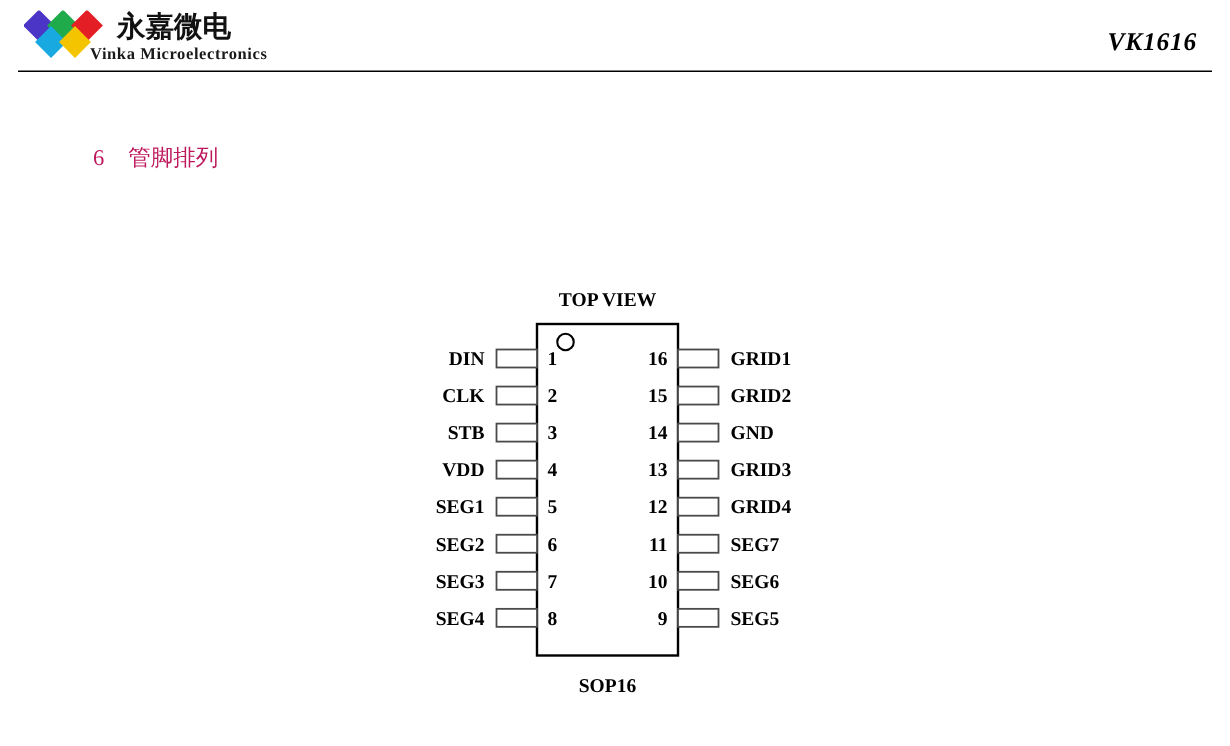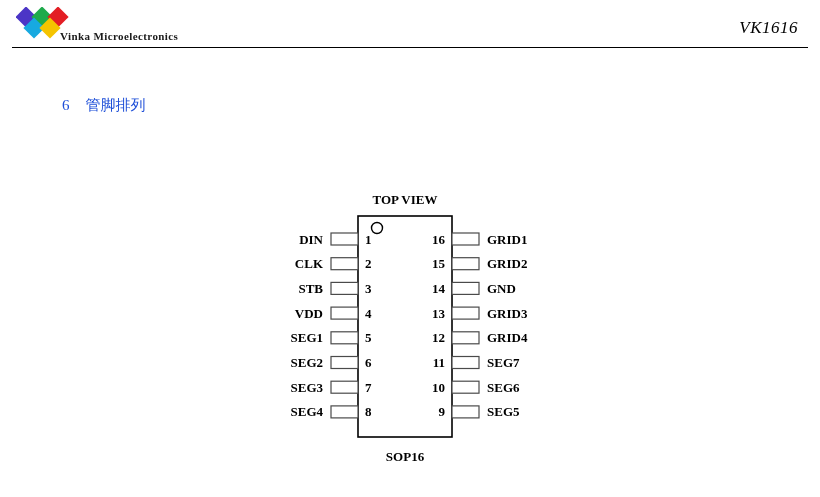--- a/index.html
+++ b/index.html
@@ -61,21 +61,21 @@
     letter-spacing: 0.4px;
     color: #1a1a1a;
     white-space: nowrap;
   }
   #part-number {
     position: absolute;
     right: 22px;
     top: 18px;
     font-family: "Liberation Serif", "DejaVu Serif", serif;
     font-style: italic;
-    font-weight: normal;
+    font-weight: bold;
     font-size: 17px;
     letter-spacing: 0.5px;
     color: #000000;
     white-space: nowrap;
   }
   #header-rule {
     position: absolute;
     left: 12px;
     top: 47px;
     width: 796px;
@@ -83,21 +83,21 @@
     border-top: 1.6px solid #000000;
   }
 
   
   #section-heading {
     position: absolute;
     left: 62px;
     top: 96px;
     font-family: "DejaVu Sans", sans-serif;
     font-size: 15px;
-    color: #1d4ed8;
+    color: #be185d;
     white-space: nowrap;
   }
   #section-heading .sec-num {
     font-family: "Liberation Serif", serif;
     font-size: 15px;
     margin-right: 16px;
   }
 
   
   #pin-diagram {
@@ -160,20 +160,21 @@
         <rect x="34.5" y="2.5" width="15" height="15" transform="rotate(45 42 10)" fill="#e31e24"></rect>
       </g>
       <g>
         <rect x="10.5" y="13.5" width="15" height="15" transform="rotate(45 18 21)" fill="#17a9e0"></rect>
       </g>
       <g>
         <rect x="26.5" y="13.5" width="15" height="15" transform="rotate(45 34 21)" fill="#f5c400"></rect>
       </g>
     </svg>
 
+    <div id="brand-chinese-name">永嘉微电</div>
 
     <div id="brand-english-name">Vinka Microelectronics</div>
   </div>
 
   <div id="part-number">VK1616</div>
 
   <div id="header-rule"></div>
 </div>
 
 <div id="section-heading">

